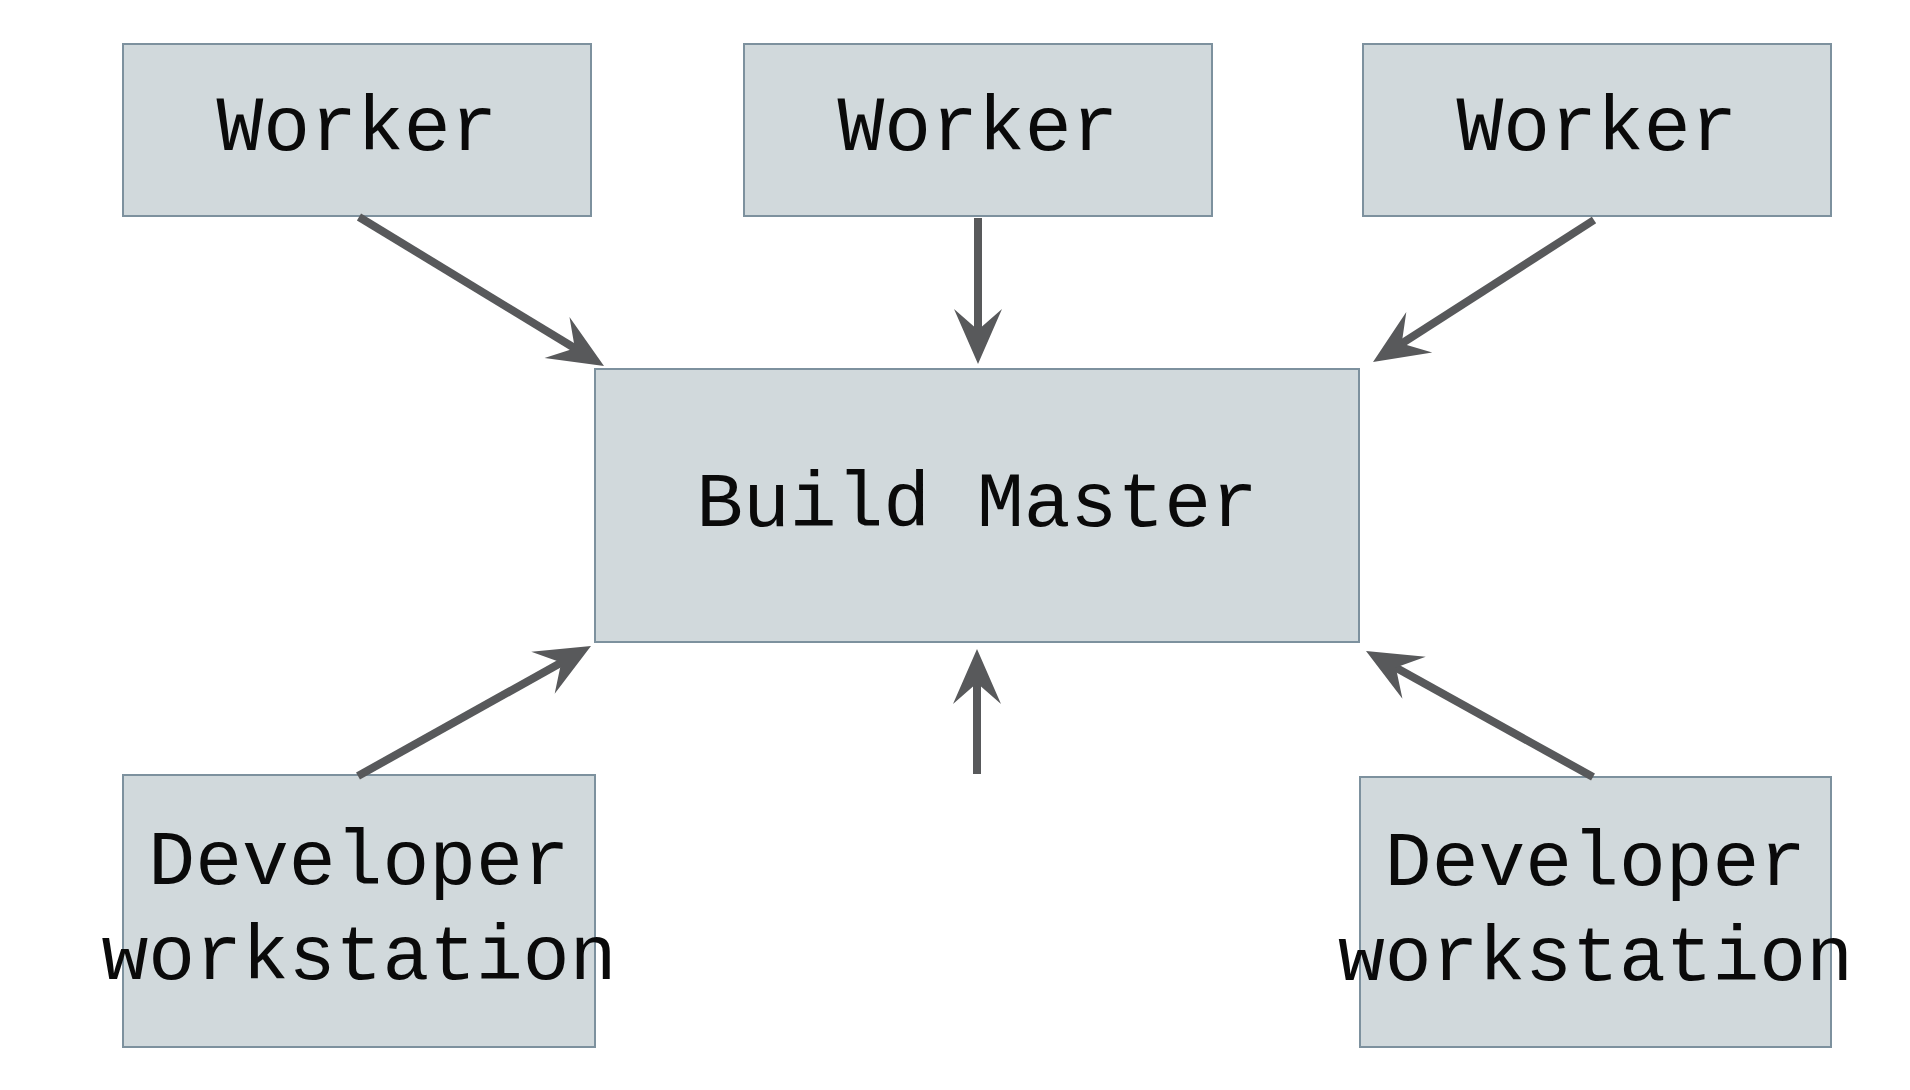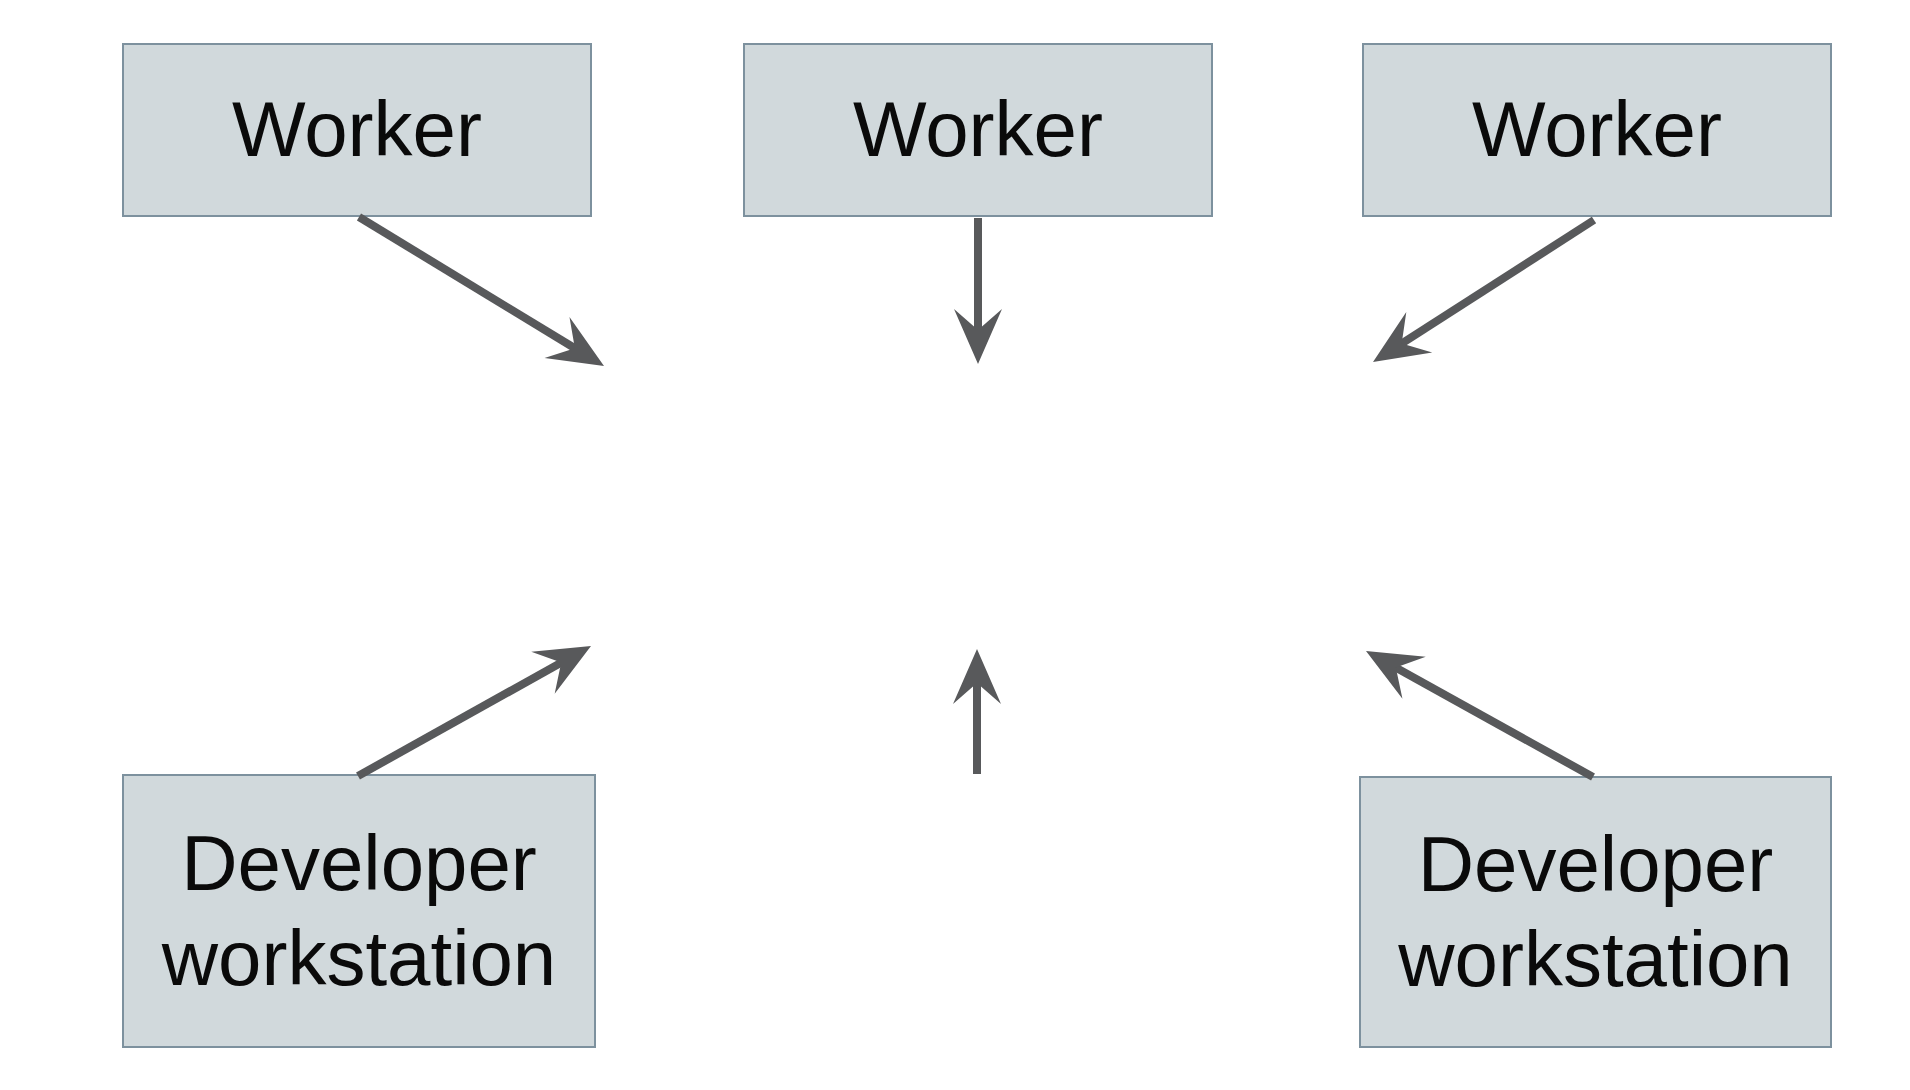--- a/index.html
+++ b/index.html
@@ -2,21 +2,21 @@
 <html><head>
 <meta charset="utf-8">
 <style>
   html, body { margin: 0; padding: 0; background: #ffffff; }
   #diagram-canvas {
     position: relative;
     width: 1910px;
     height: 1090px;
     background: var(--bg, #ffffff);
     overflow: hidden;
-    font-family: Liberation Sans, sans-serif;
+    font-family: Liberation Mono, monospace;
   }
   #arrows-layer {
     position: absolute;
     left: 0; top: 0;
     width: 1910px; height: 1090px;
     pointer-events: none;
     z-index: 2;
   }
   #nodes-layer { position: absolute; left: 0; top: 0; width: 100%; height: 100%; z-index: 1; }
   .node {
@@ -45,20 +45,23 @@
   <div id="nodes-layer">
       <div class="node" style="left: 122px; top: 43px; width: 470px; height: 174px;">
         <div class="node-label">Worker</div>
       </div>
       <div class="node" style="left: 743px; top: 43px; width: 470px; height: 174px;">
         <div class="node-label">Worker</div>
       </div>
       <div class="node" style="left: 1362px; top: 43px; width: 470px; height: 174px;">
         <div class="node-label">Worker</div>
       </div>
+      <div class="node" style="left: 594px; top: 368px; width: 766px; height: 275px;">
+        <div class="node-label">Build Master</div>
+      </div>
       <div class="node" style="left: 122px; top: 774px; width: 474px; height: 274px;">
         <div class="node-label">Developer workstation</div>
       </div>
       <div class="node" style="left: 1359px; top: 776px; width: 473px; height: 272px;">
         <div class="node-label">Developer workstation</div>
       </div>
     </div>
   <svg id="arrows-layer" viewBox="0 0 1910 1090" width="1910" height="1090" xmlns="http://www.w3.org/2000/svg">
       <g>
         <line class="edge-line" x1="359" y1="217" x2="578.1543843646056" y2="350.2816460013316" stroke="#58595b" stroke-width="8"></line>

